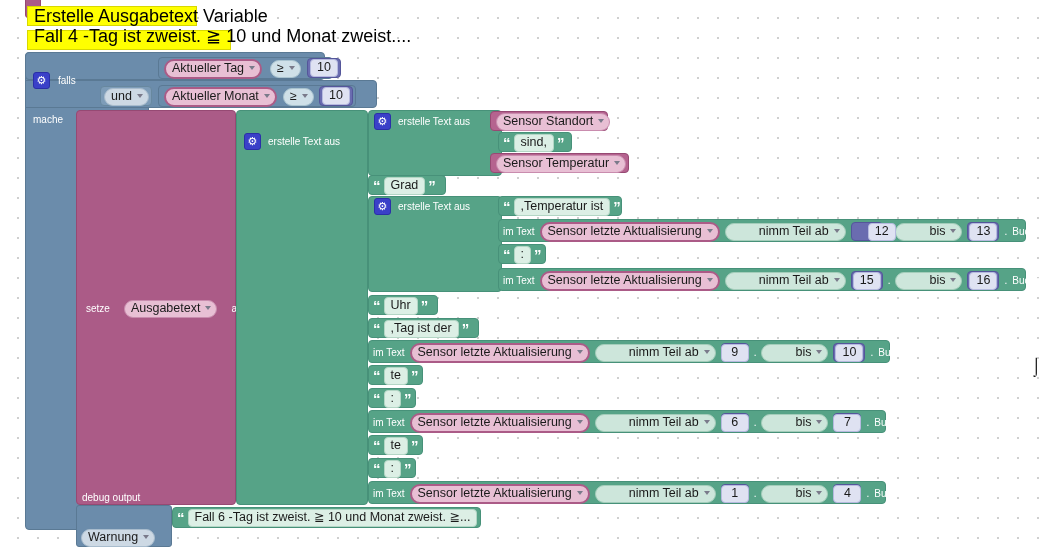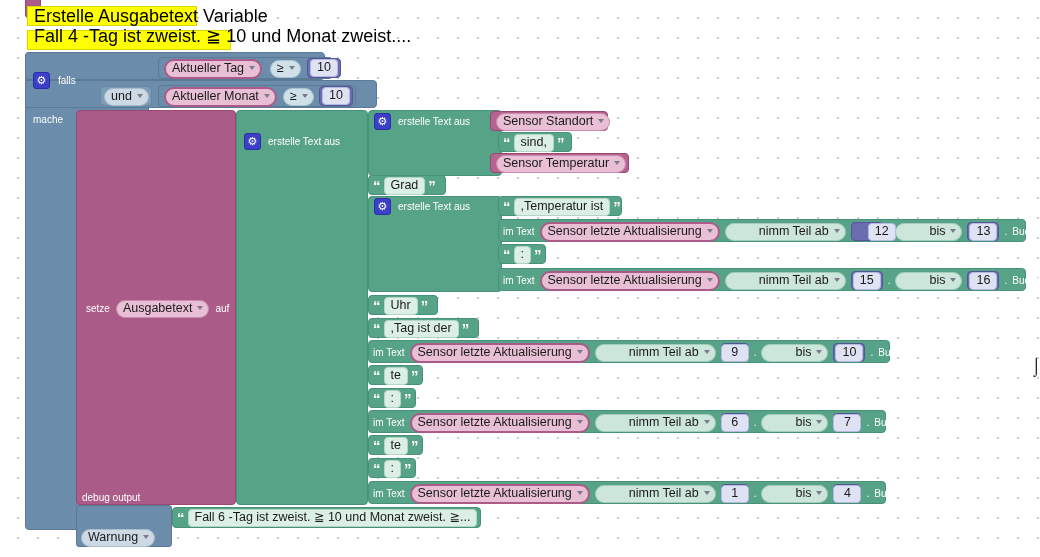--- a/index.html
+++ b/index.html
@@ -145,21 +145,21 @@
   </div>
   <div class="dd dd-logic" style="position:absolute; left:283px; top:88px;">
     <span>≥</span>
     <span class="caret"></span>
   </div>
   <div class="blk c-num" style="left:319px; top:86px; width:34px; height:20px; border-radius:4px; display:flex; align-items:center; justify-content:center;">
     <span class="nfield">10</span>
   </div>
 
   <div class="blk c-var" style="left:76px; top:110px; width:160px; height:395px; border-radius:4px;"></div>
-  <div class="row" style="left:86px; top:300px; gap:6px;">
+  <div class="row" style="left:86px; top:300px; gap:14px;">
     <span class="lbl">setze</span>
     <span class="dd dd-var">
       <span>Ausgabetext</span>
       <span class="caret"></span>
     </span>
     <span class="lbl">auf</span>
   </div>
 
   <div class="blk c-txt" style="left:236px; top:110px; width:132px; height:395px; border-radius:4px;"></div>
   <div class="row" style="left:244px; top:133px; gap:7px;">

